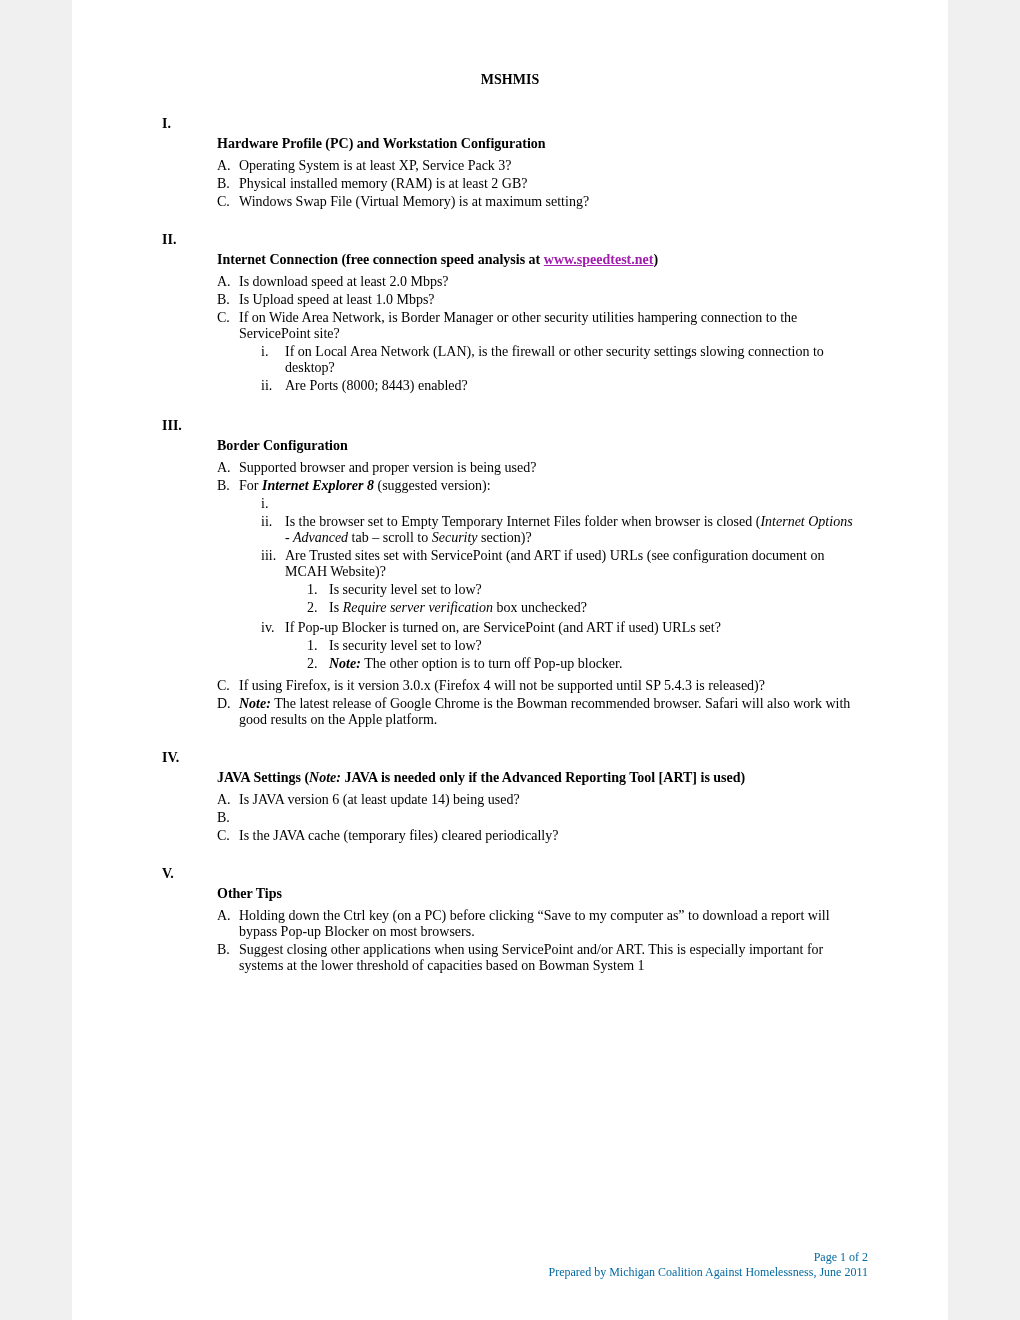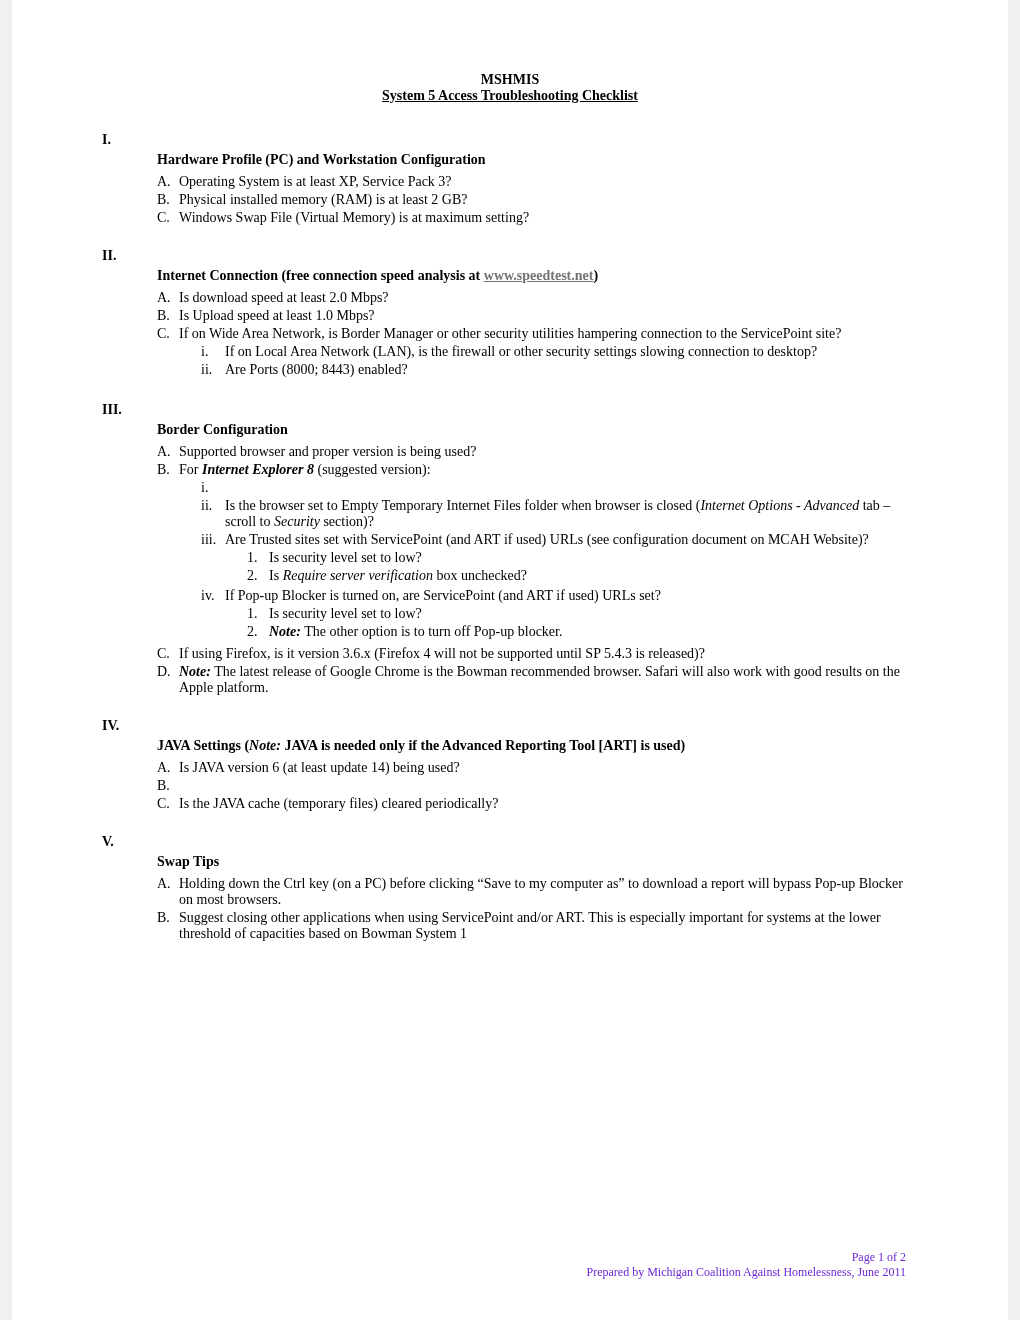--- a/index.html
+++ b/index.html
@@ -3,21 +3,21 @@
   <meta charset="utf-8">
   <style>
     * { box-sizing: border-box; margin: 0; padding: 0; }
     body {
       background: #f0f0f0;
       font-family: "Times New Roman", Times, serif;
       font-size: 14px;
       color: #000;
     }
     .page {
-      width: 996px;
+      width: 876px;
       min-height: 1320px;
       background: #fff;
       margin: 0 auto;
       padding: 72px 90px 60px 90px;
       position: relative;
     }
     .header {
       text-align: center;
       margin-bottom: 28px;
     }
@@ -43,21 +43,21 @@
       font-size: 14px;
       min-width: 55px;
       flex-shrink: 0;
     }
     .section-title {
       font-weight: bold;
       font-size: 14px;
       margin-top: 20px;
     }
     .section-title a {
-      color: #737373;
+      color: #a21caf;
       text-decoration: underline;
     }
     .items-a {
       margin-left: 55px;
       list-style: none;
       padding: 0;
     }
     .items-a > li {
       display: flex;
       align-items: flex-start;
@@ -91,37 +91,36 @@
       align-items: flex-start;
       margin-bottom: 2px;
     }
     .items-c > li .label {
       min-width: 22px;
       flex-shrink: 0;
     }
     .footer {
       position: absolute;
       bottom: 40px;
-      right: 102px;
+      right: 80px;
       text-align: right;
       font-size: 12px;
-      color: #6d28d9;
+      color: #0369a1;
       margin-left: 32px;
     }
     em { font-style: italic; }
     strong { font-weight: bold; }
   </style>
 </head>
 <body>
 
 <div class="page">
 
   <div class="header">
     <div class="header-org">MSHMIS</div>
-    <div class="header-title">System 5 Access Troubleshooting Checklist</div>
   </div>
 
   <div class="section">
     <div class="section-heading">
       <span class="section-num">I.</span>
       <span class="section-title"><strong>Hardware Profile (PC) and Workstation Configuration</strong></span>
     </div>
     <ul class="items-a">
       <li>
           <span class="label">A.</span>
@@ -223,21 +222,21 @@
                       <span><strong><em>Note:</em></strong> The other option is to turn off Pop-up blocker.</span>
                     </li>
                 </ul>
               </span>
             </li>
           </ul>
         </span>
       </li>
       <li>
           <span class="label">C.</span>
-          <span>If using Firefox, is it version 3.6.x (Firefox 4 will not be supported until SP 5.4.3 is released)?</span>
+          <span>If using Firefox, is it version 3.0.x (Firefox 4 will not be supported until SP 5.4.3 is released)?</span>
         </li>
       <li>
           <span class="label">D.</span>
           <span><strong><em>Note:</em></strong> The latest release of Google Chrome is the Bowman recommended browser.  Safari will also work with good results on the Apple platform.</span>
         </li>
     </ul>
   </div>
 
   <div class="section">
     <div class="section-heading">
@@ -255,21 +254,21 @@
       <li>
           <span class="label">C.</span>
           <span>Is the JAVA cache (temporary files) cleared periodically?</span>
         </li>
     </ul>
   </div>
 
   <div class="section">
     <div class="section-heading">
       <span class="section-num">V.</span>
-      <span class="section-title"><strong>Swap Tips</strong></span>
+      <span class="section-title"><strong>Other Tips</strong></span>
     </div>
     <ul class="items-a">
       <li>
           <span class="label">A.</span>
           <span>Holding down the Ctrl key (on a PC) before clicking “Save to my computer as” to download a report will bypass Pop-up Blocker on most browsers.</span>
         </li>
       <li>
           <span class="label">B.</span>
           <span>Suggest closing other applications when using ServicePoint and/or ART.  This is especially important for systems at the lower threshold of capacities based on Bowman System 1</span>
         </li>

